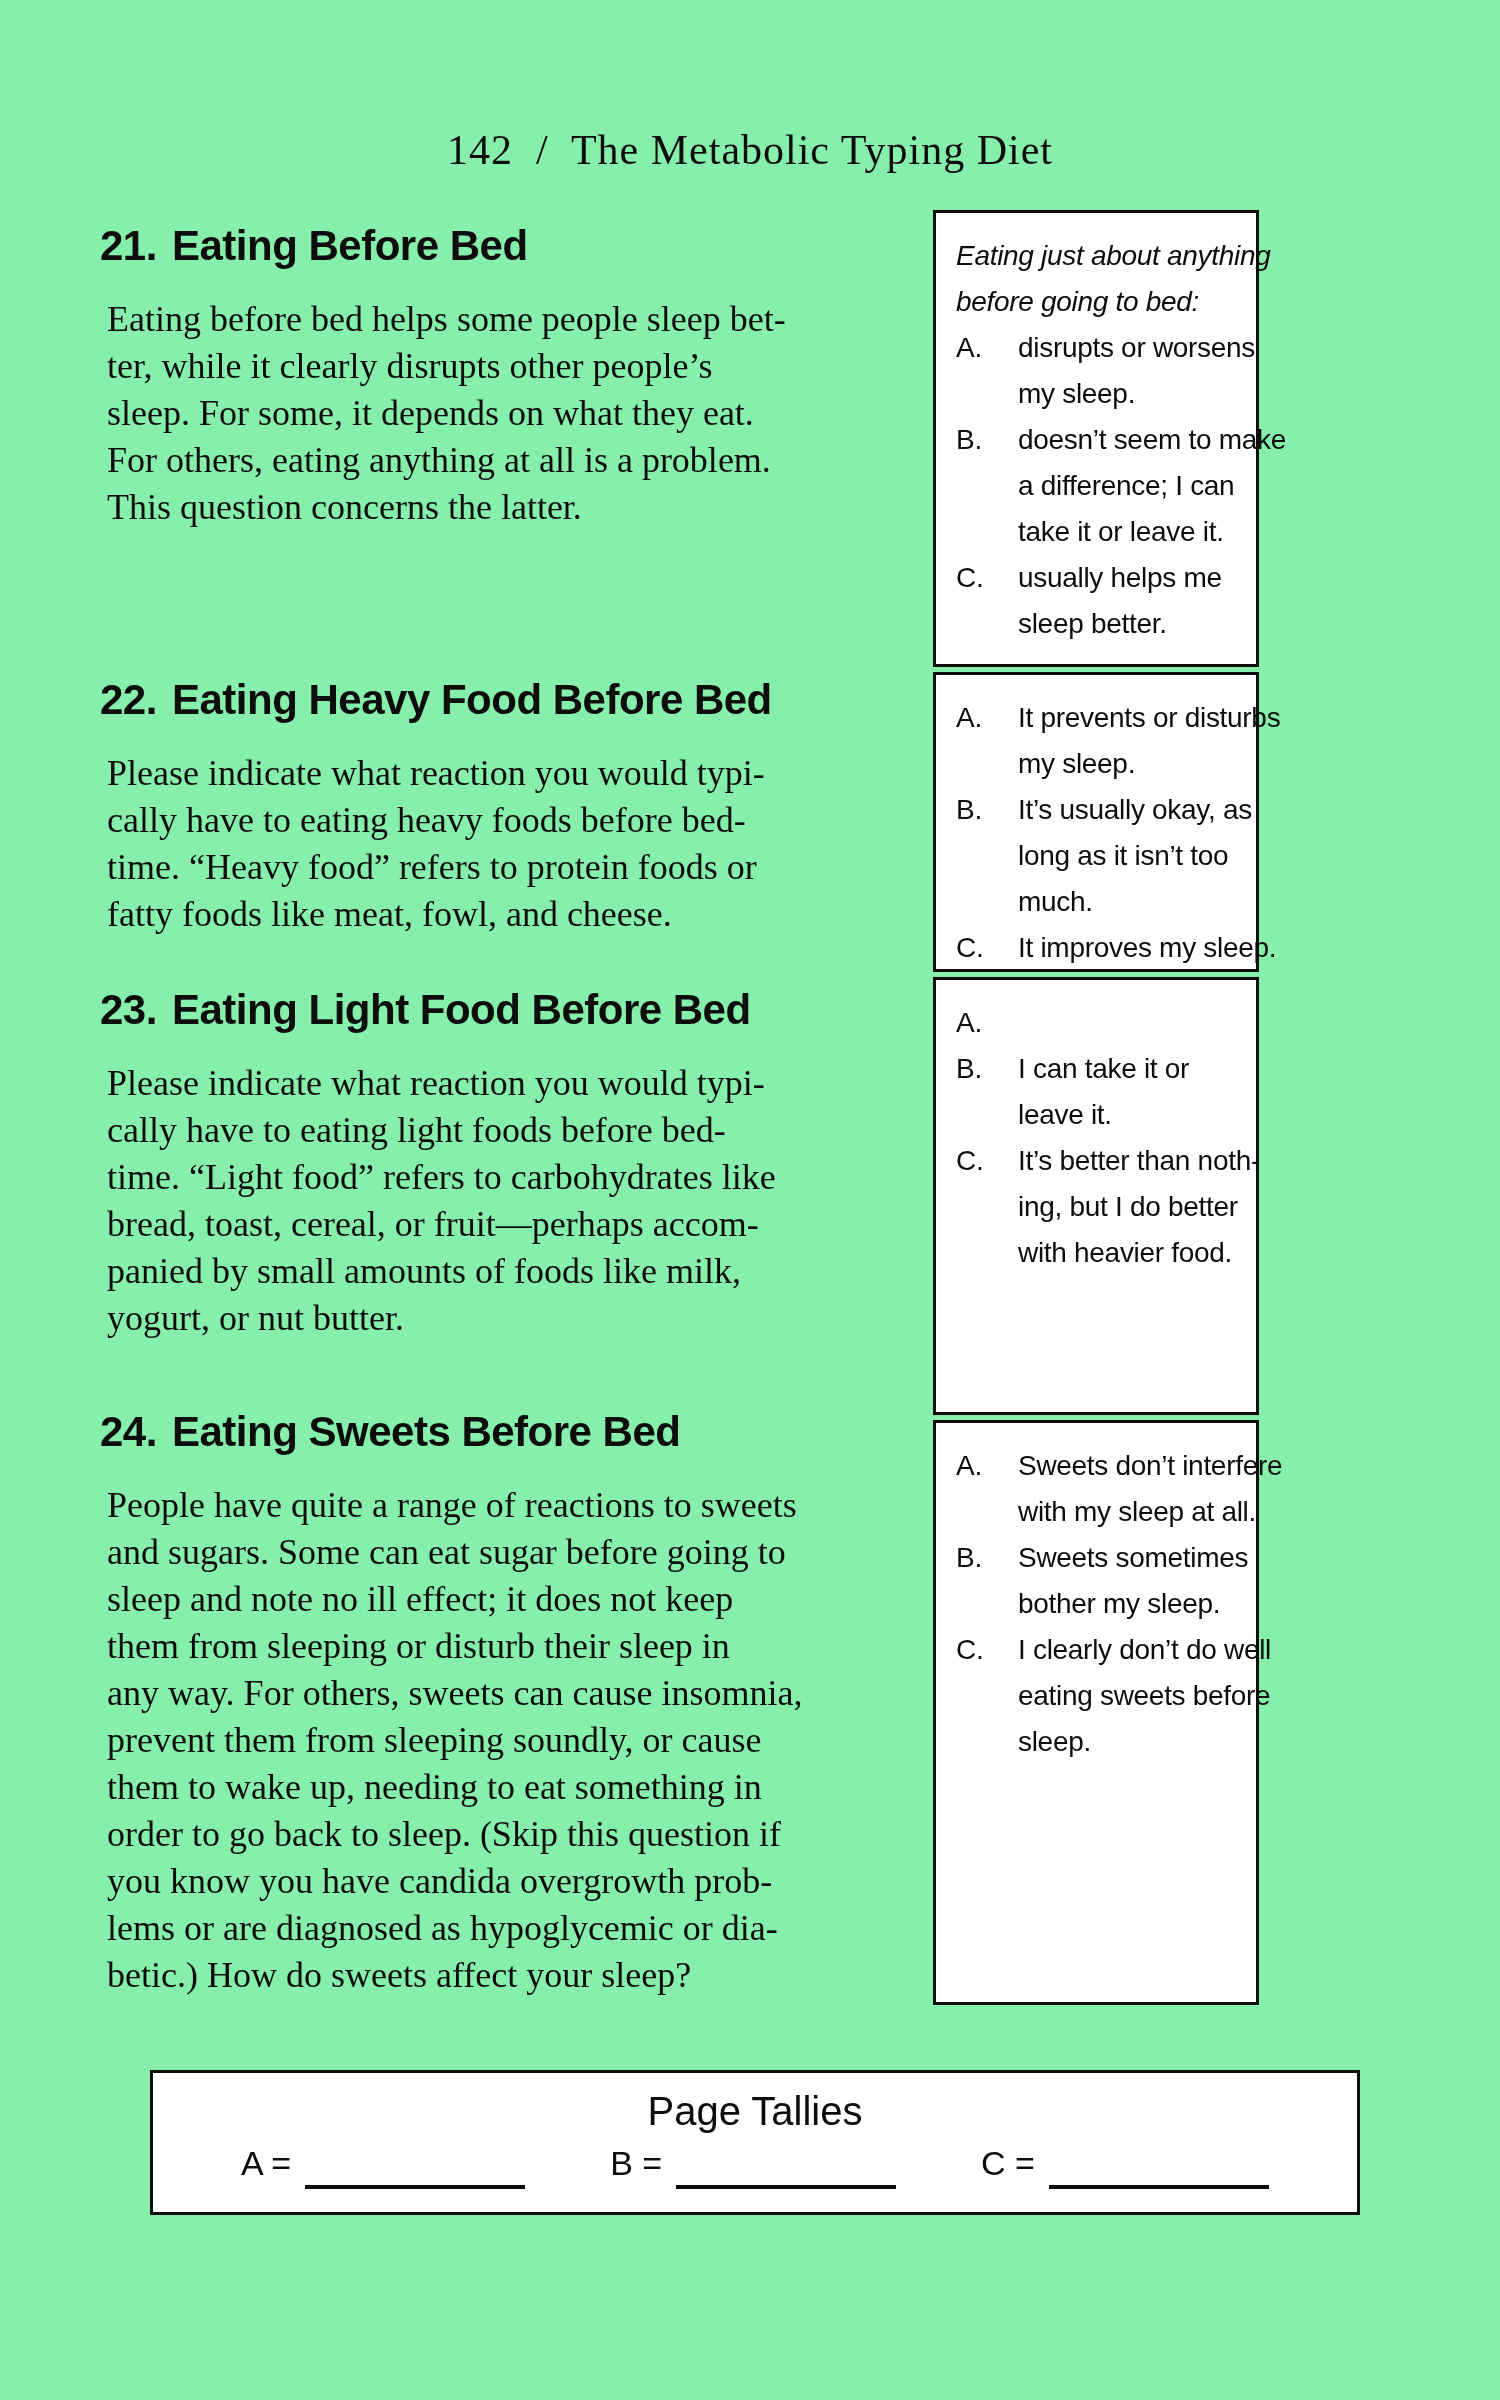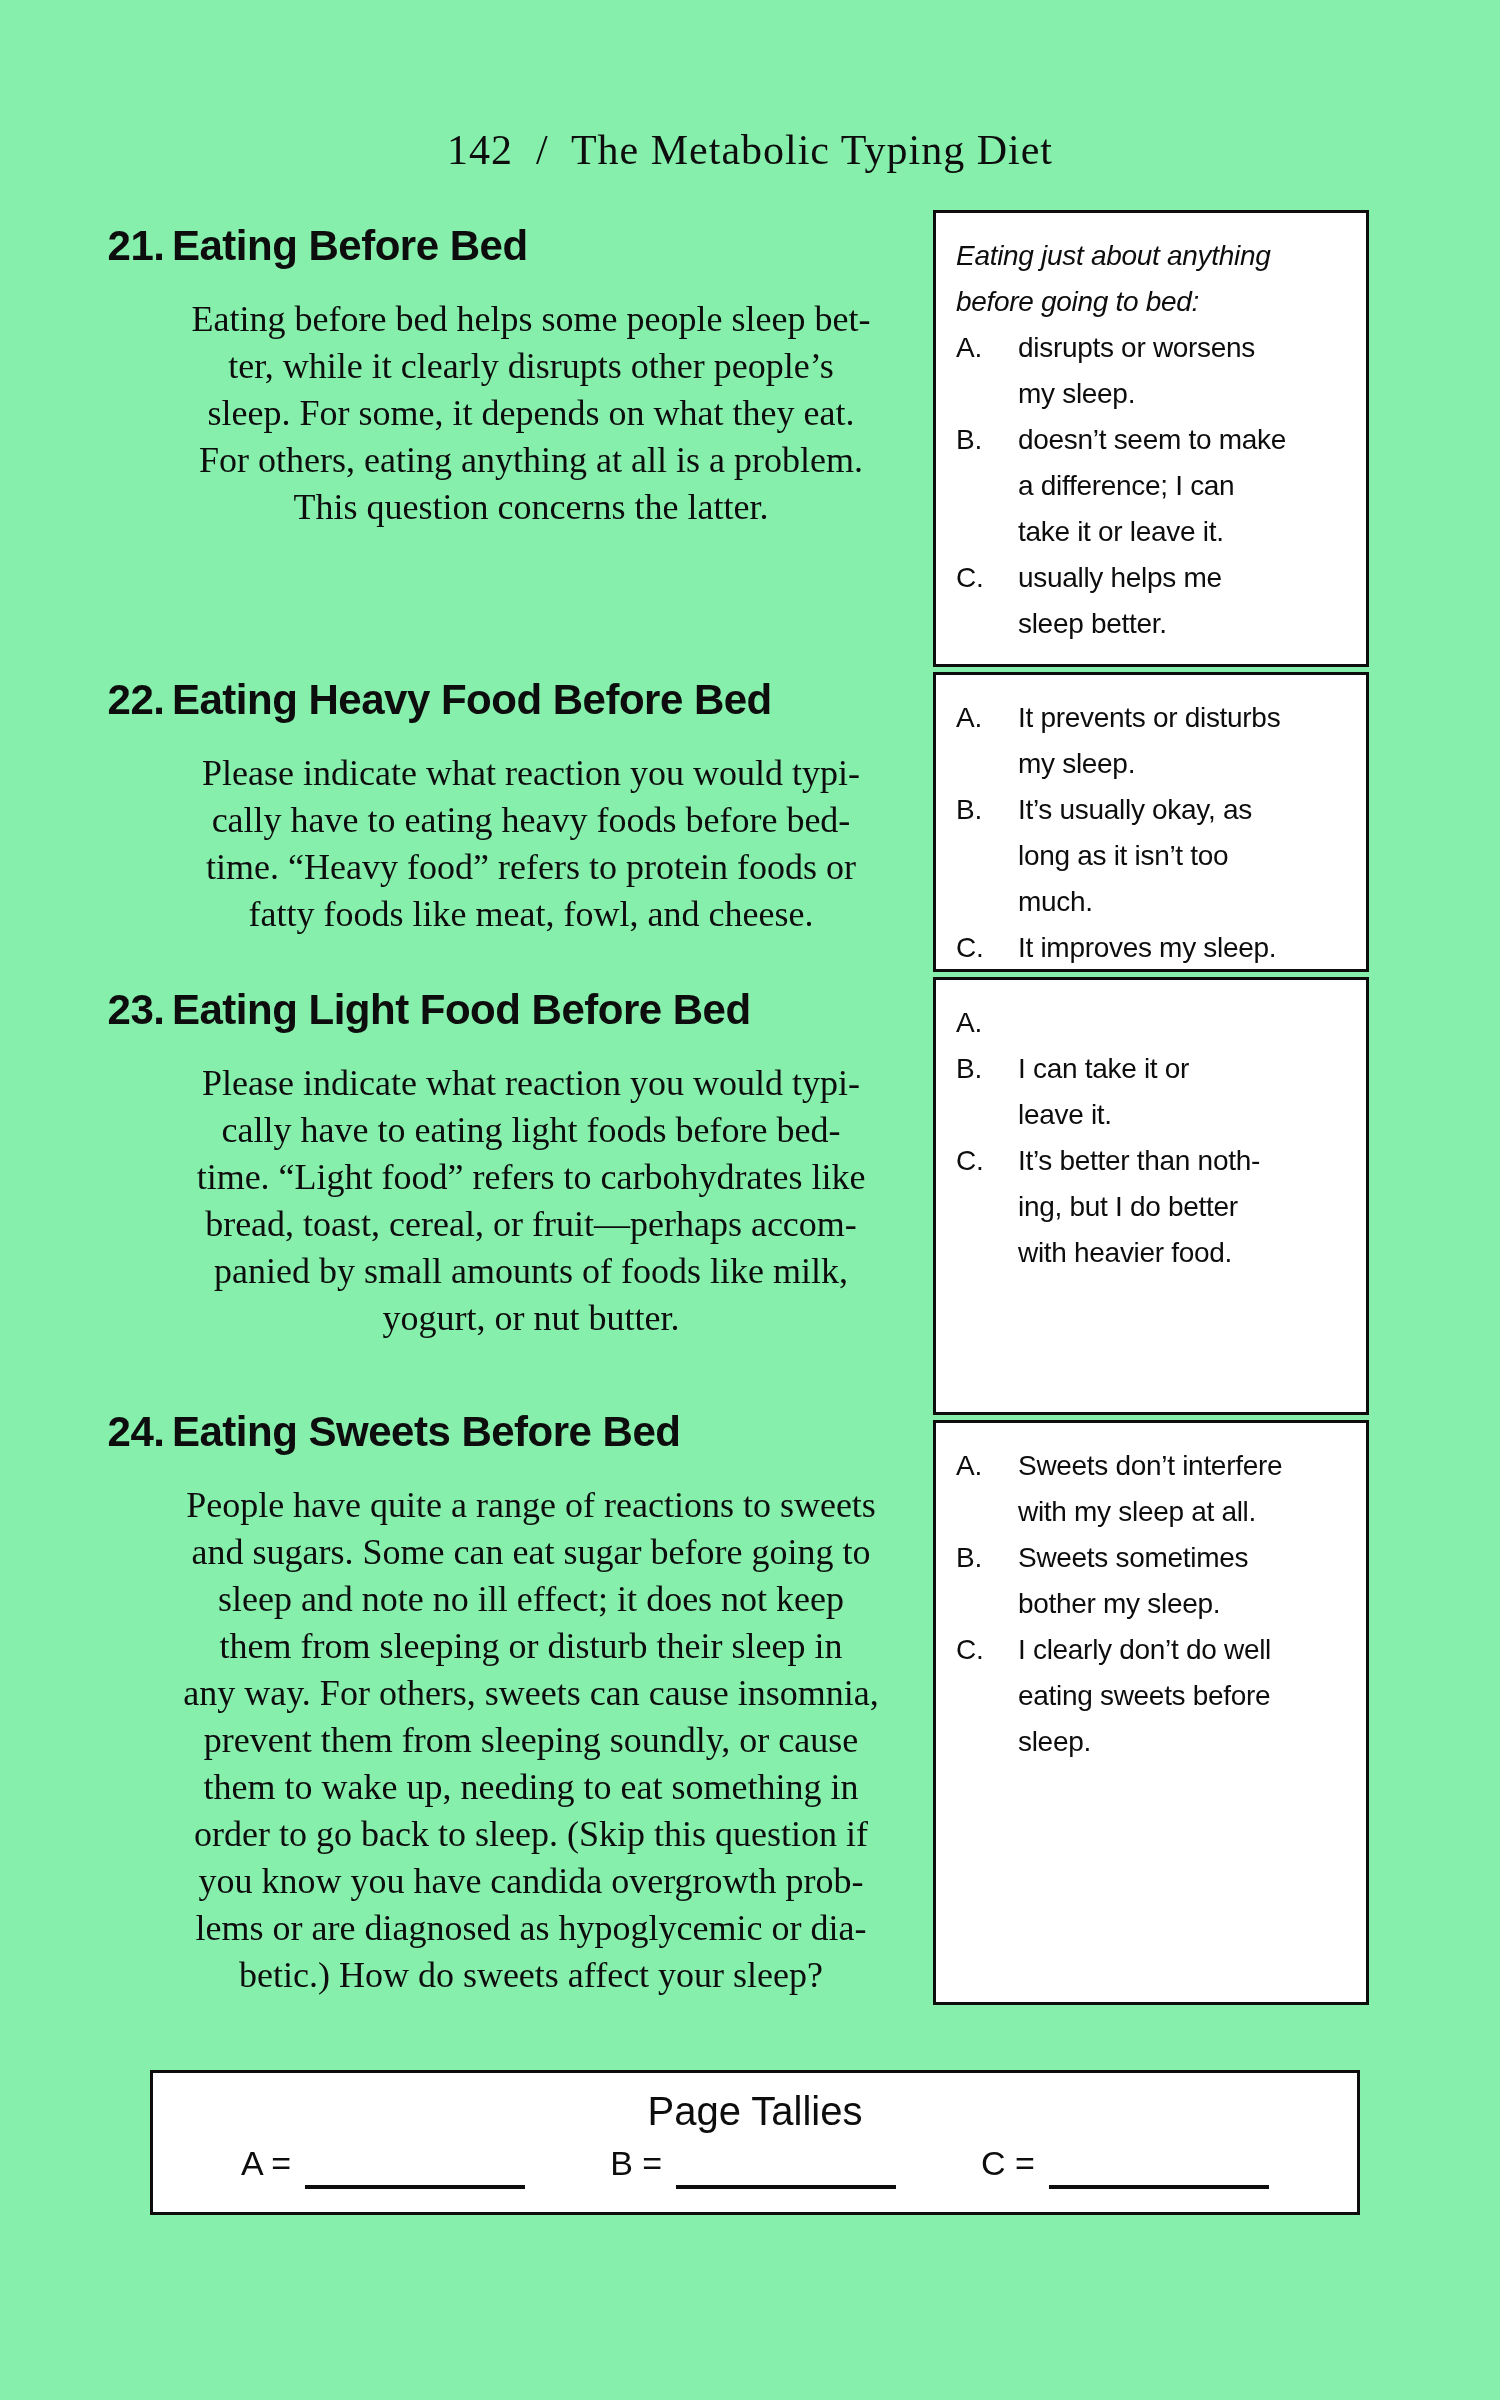--- a/index.html
+++ b/index.html
@@ -18,21 +18,21 @@
     position: absolute;
     top: 126px; left: 0;
     width: 100%;
     text-align: center;
     font: 400 42px/48px "Liberation Serif", serif;
     letter-spacing: 1px;
     white-space: pre;
   }
 
   
-  .question { position: absolute; left: 100px; width: 862px; text-align: center; }
+  .question { position: absolute; left: 100px; width: 862px; }
   .q0 { top: 222px; }
   .q1 { top: 676px; }
   .q2 { top: 986px; }
   .q3 { top: 1408px; }
 
   .qhead {
     display: flex;
     margin: 0 0 26px 0;
     font: 700 42px/48px "Liberation Sans", sans-serif;
     letter-spacing: -0.5px;
@@ -41,21 +41,21 @@
   .qbody {
     margin: 7px;
     font: 400 36px/47px "Liberation Serif", serif;
     white-space: pre;
   }
 
   
   .abox {
     position: absolute;
     left: 933px;
-    width: 436px;
+    width: 326px;
     box-sizing: border-box;
     border: 3px solid #0d0d0d;
     padding: 20px 12px 0 20px;
     font: 400 28px/46px "Liberation Sans", sans-serif;
     letter-spacing: -0.3px;
     background: #ffffff;
   }
   .abox1 { top: 210px;  height: 457px; }
   .abox2 { top: 672px;  height: 300px; }
   .abox3 { top: 977px;  height: 438px; }

